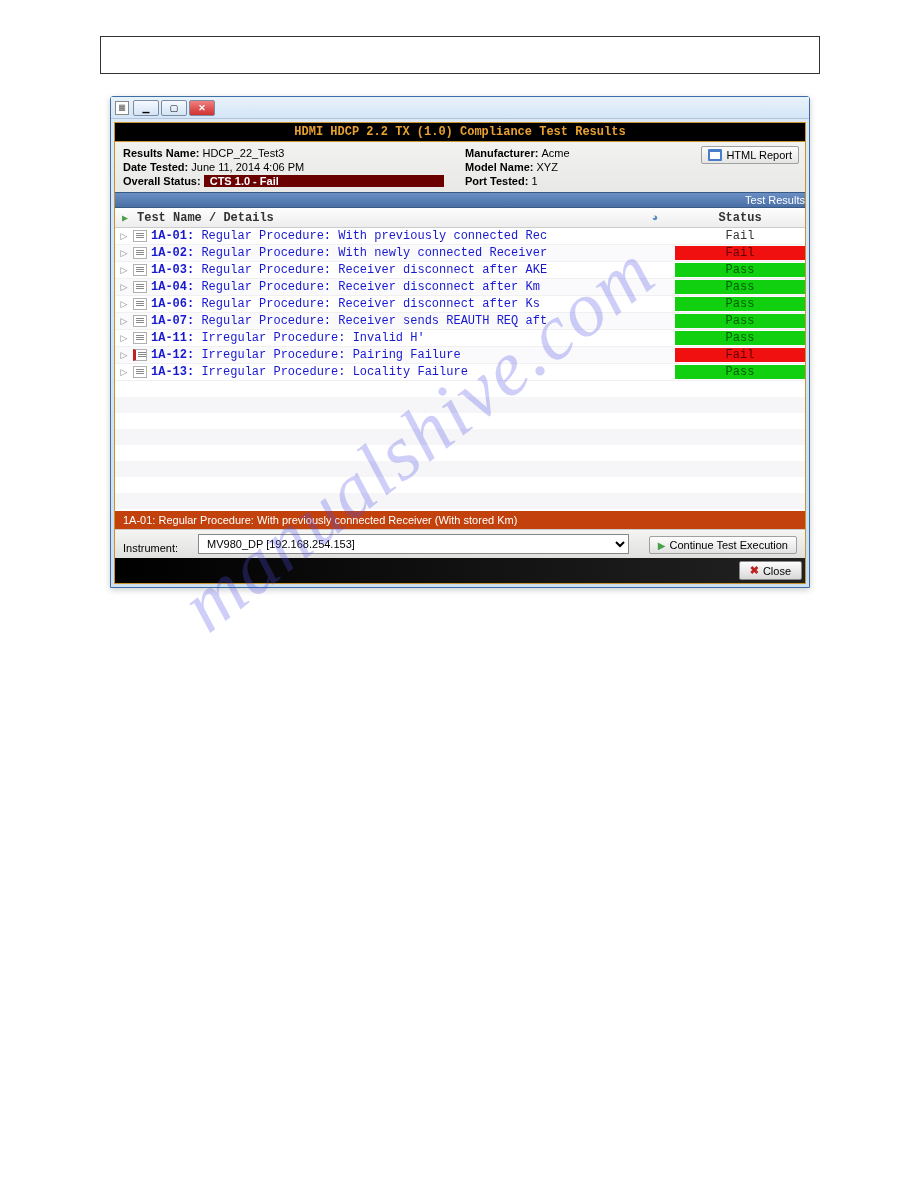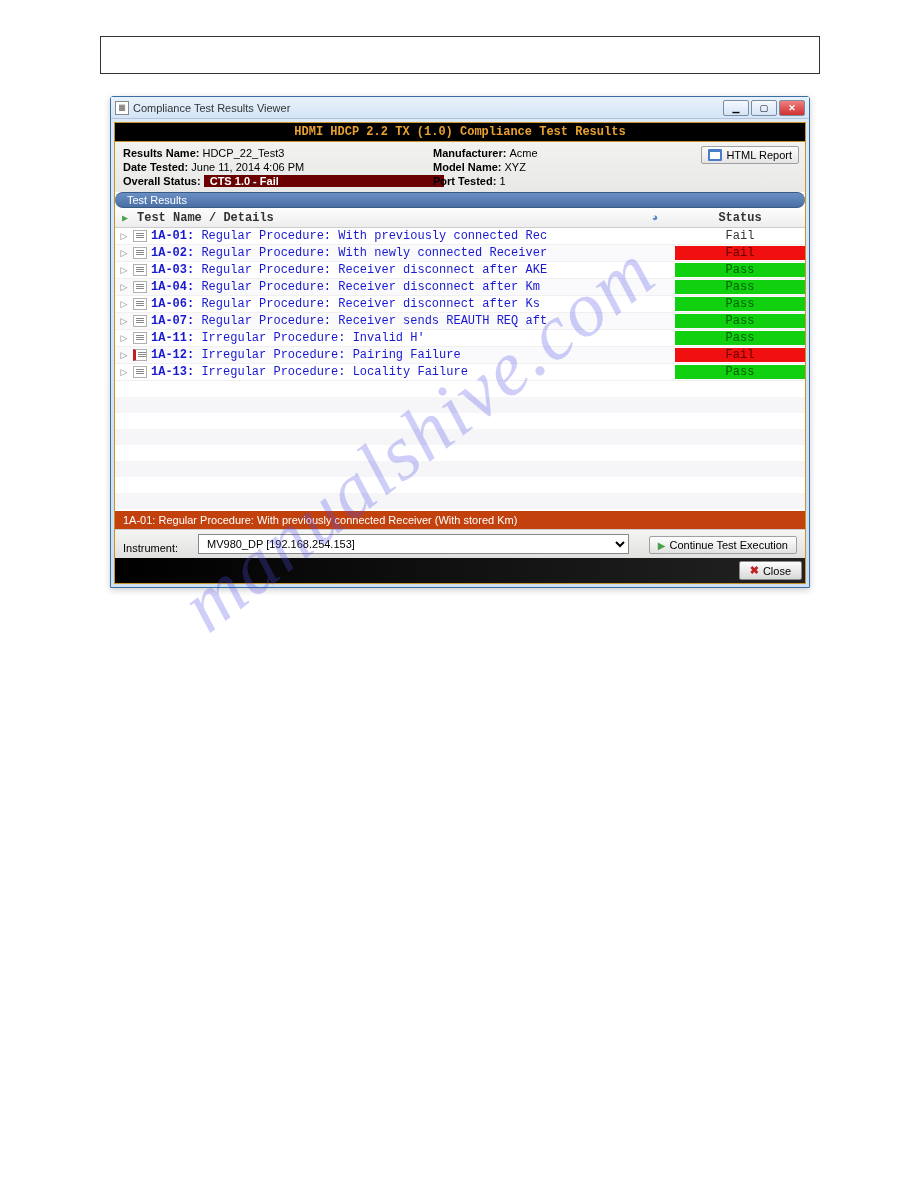--- a/index.html
+++ b/index.html
@@ -76,21 +76,21 @@
     font-weight: bold;
     border-bottom: 1px solid #c7952e;
   }
   .info-section {
     background: linear-gradient(to bottom, #f2f2f0, #e8e8e6);
     padding: 4px 8px;
     position: relative;
   }
   .info-row { display: flex; padding: 1px 0; }
   .info-left { width: 310px; display: flex; }
-  .info-right { flex: 1; display: flex; }
+  .info-right { flex: 1; display: flex; margin-left: 32px; }
   .info-label { font-weight: bold; white-space: pre; font-size: 11px; }
   .info-value { font-size: 11px; }
   .status-fail-chip {
     background: #6a0000;
     color: #fff;
     font-weight: bold;
     padding: 0 6px;
     display: inline-block;
     min-width: 240px;
   }
@@ -111,26 +111,25 @@
     border-radius: 1px;
     position: relative;
   }
   .html-report-btn .ic::after {
     content: ''; position: absolute; top: 3px; left: 2px; right: 2px; bottom: 2px;
     background: #fff;
   }
   .section-header {
     background: linear-gradient(to bottom, #6a8fc5, #4a6fa5);
     color: #fff;
-    text-align: left;
-    font-size: 11px;
-    padding: 1px 12px;
+    text-align: right;
+    font-size: 11px;
+    padding: 1px 0;
     border-top: 1px solid #395a85;
     border-bottom: 1px solid #395a85;
-    border-radius: 8px;
   }
   .table-wrap { background: #fff; }
   .table-header {
     background: linear-gradient(to bottom, #fdfdfd, #ededed);
     border-bottom: 1px solid #ccc;
     display: flex;
     font-family: "Courier New", monospace;
     font-size: 12px;
     font-weight: bold;
     color: #333;
@@ -255,21 +254,20 @@
   }
 </style>
 </head>
 <body>
 
 <div class="page-header-box"></div>
 
 <div class="window">
   <div class="titlebar">
     <span class="titlebar-icon">▦</span>
-    <span class="titlebar-text">Compliance Test Results Viewer</span>
     <div class="win-controls">
       <div class="win-btn">▁</div>
       <div class="win-btn">▢</div>
       <div class="win-btn close-btn">✕</div>
     </div>
   </div>
 
   <div class="content-border">
     <div class="banner">HDMI HDCP 2.2 TX (1.0) Compliance Test Results</div>
 

